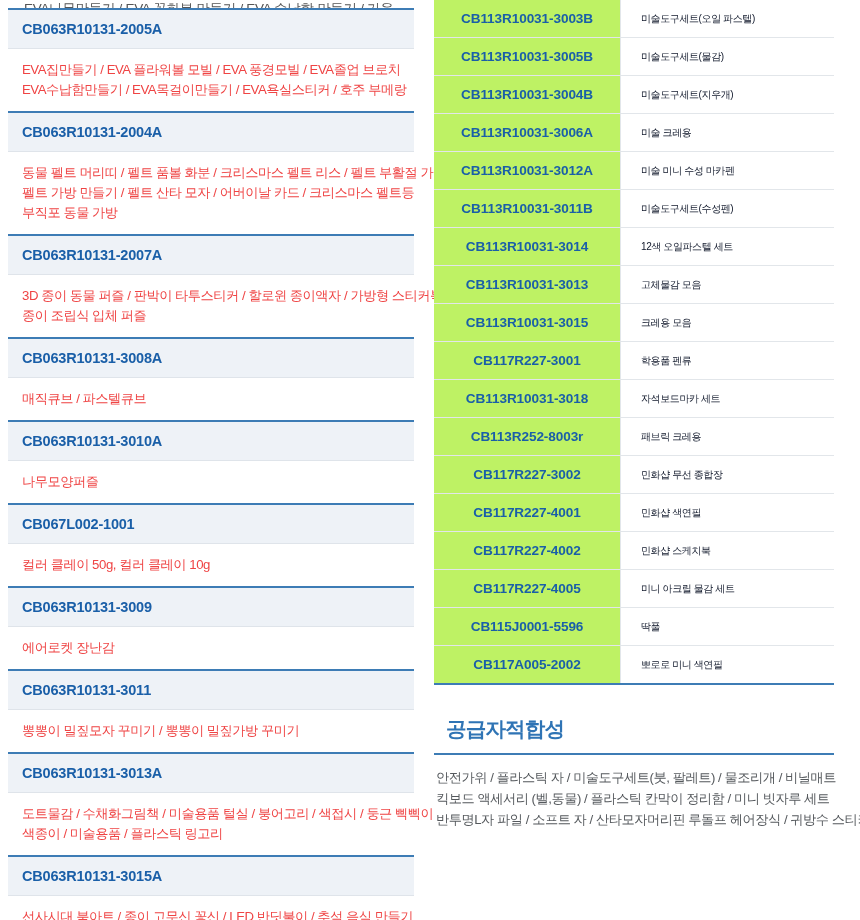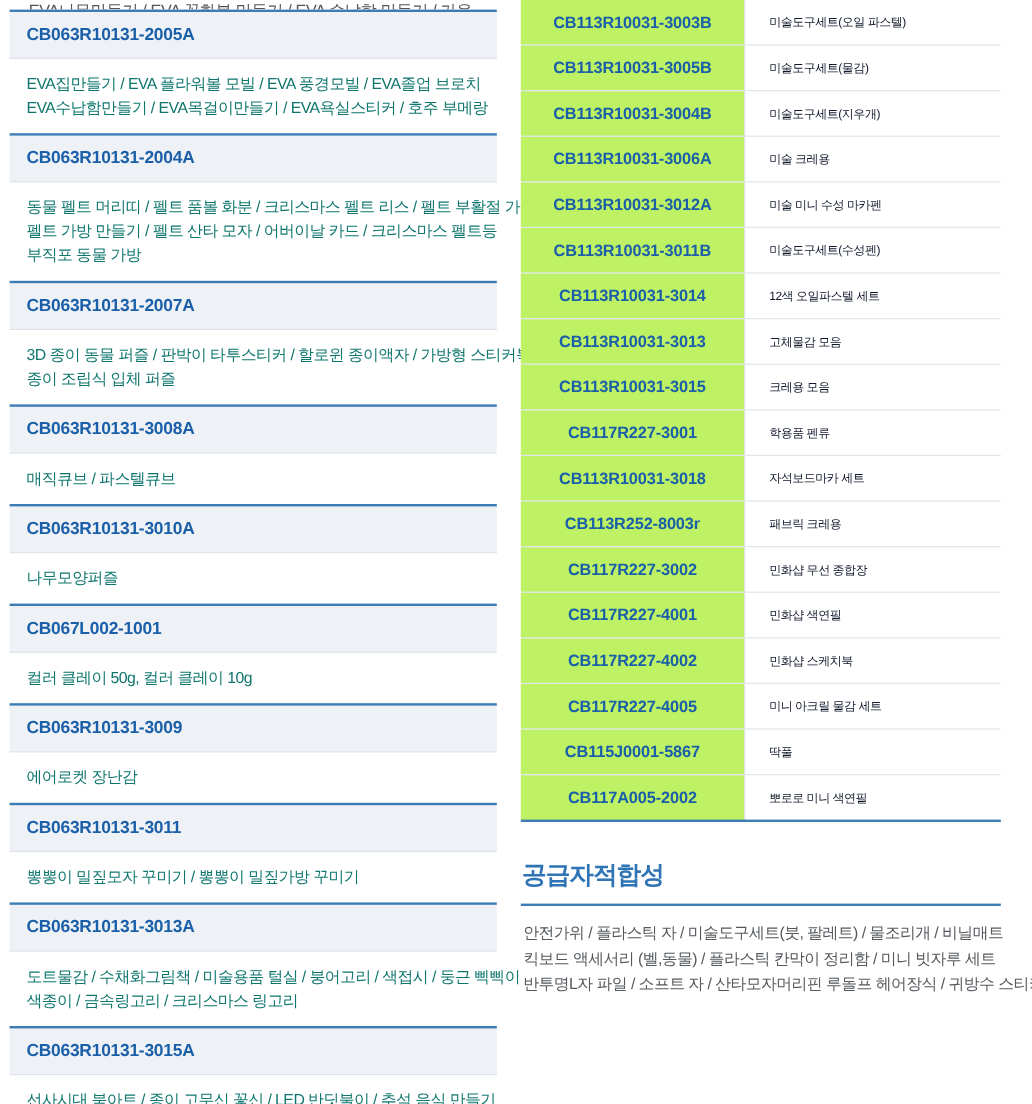--- a/index.html
+++ b/index.html
@@ -67,21 +67,21 @@
     padding: 11px 0 11px 14px;
     font-size: 14.5px;
     font-weight: bold;
     color: #1a5fa8;
     letter-spacing: -0.2px;
   }
   .block-body td {
     padding: 11px 14px 11px 14px;
     font-size: 13.2px;
     line-height: 20px;
-    color: #0f766e;
+    color: #ef4444;
     letter-spacing: -0.45px;
     word-break: keep-all;
   }
   .block-body td .ln { display: block; white-space: nowrap; }
 
   
   .code-table {
     width: 400px;
     margin: 0 0 0 4px;
     border-collapse: collapse;
@@ -113,21 +113,21 @@
   
   .section {
     margin: 30px 0 0 4px;
     width: 400px;
   }
   .section-title {
     font-size: 20.5px;
     font-weight: bold;
     color: #2f74b5;
     letter-spacing: -0.8px;
-    margin: 0 0 10px 1px;
+    margin: 0 0 10px 12px;
   }
   .section-rule {
     height: 0;
     border-top: 2.5px solid #3d7cb5;
     margin: 0 0 12px 0;
   }
   .section-body {
     font-size: 13.2px;
     line-height: 21px;
     color: #55595d;
@@ -246,21 +246,21 @@
             </tbody>
           </table>
           <table class="block-table">
             <tbody>
               <tr class="block-head">
                 <td>CB063R10131-3013A</td>
               </tr>
               <tr class="block-body">
                 <td>
                   <span class="ln">도트물감 / 수채화그림책 / 미술용품 털실 / 붕어고리 / 색접시 / 둥근 삑삑이</span>
-                  <span class="ln">색종이 / 금속링고리 / 크리스마스 링고리</span>
+                  <span class="ln">색종이 / 미술용품 / 플라스틱 링고리</span>
                 </td>
               </tr>
             </tbody>
           </table>
           <table class="block-table">
             <tbody>
               <tr class="block-head">
                 <td>CB063R10131-3015A</td>
               </tr>
               <tr class="block-body">
@@ -334,21 +334,21 @@
             </tr>
             <tr>
               <td class="code">CB117R227-4002</td>
               <td class="name">민화샵 스케치북</td>
             </tr>
             <tr>
               <td class="code">CB117R227-4005</td>
               <td class="name">미니 아크릴 물감 세트</td>
             </tr>
             <tr>
-              <td class="code">CB115J0001-5867</td>
+              <td class="code">CB115J0001-5596</td>
               <td class="name">딱풀</td>
             </tr>
             <tr>
               <td class="code">CB117A005-2002</td>
               <td class="name">뽀로로 미니 색연필</td>
             </tr>
           </tbody>
       </table>
 
       <div class="section">

